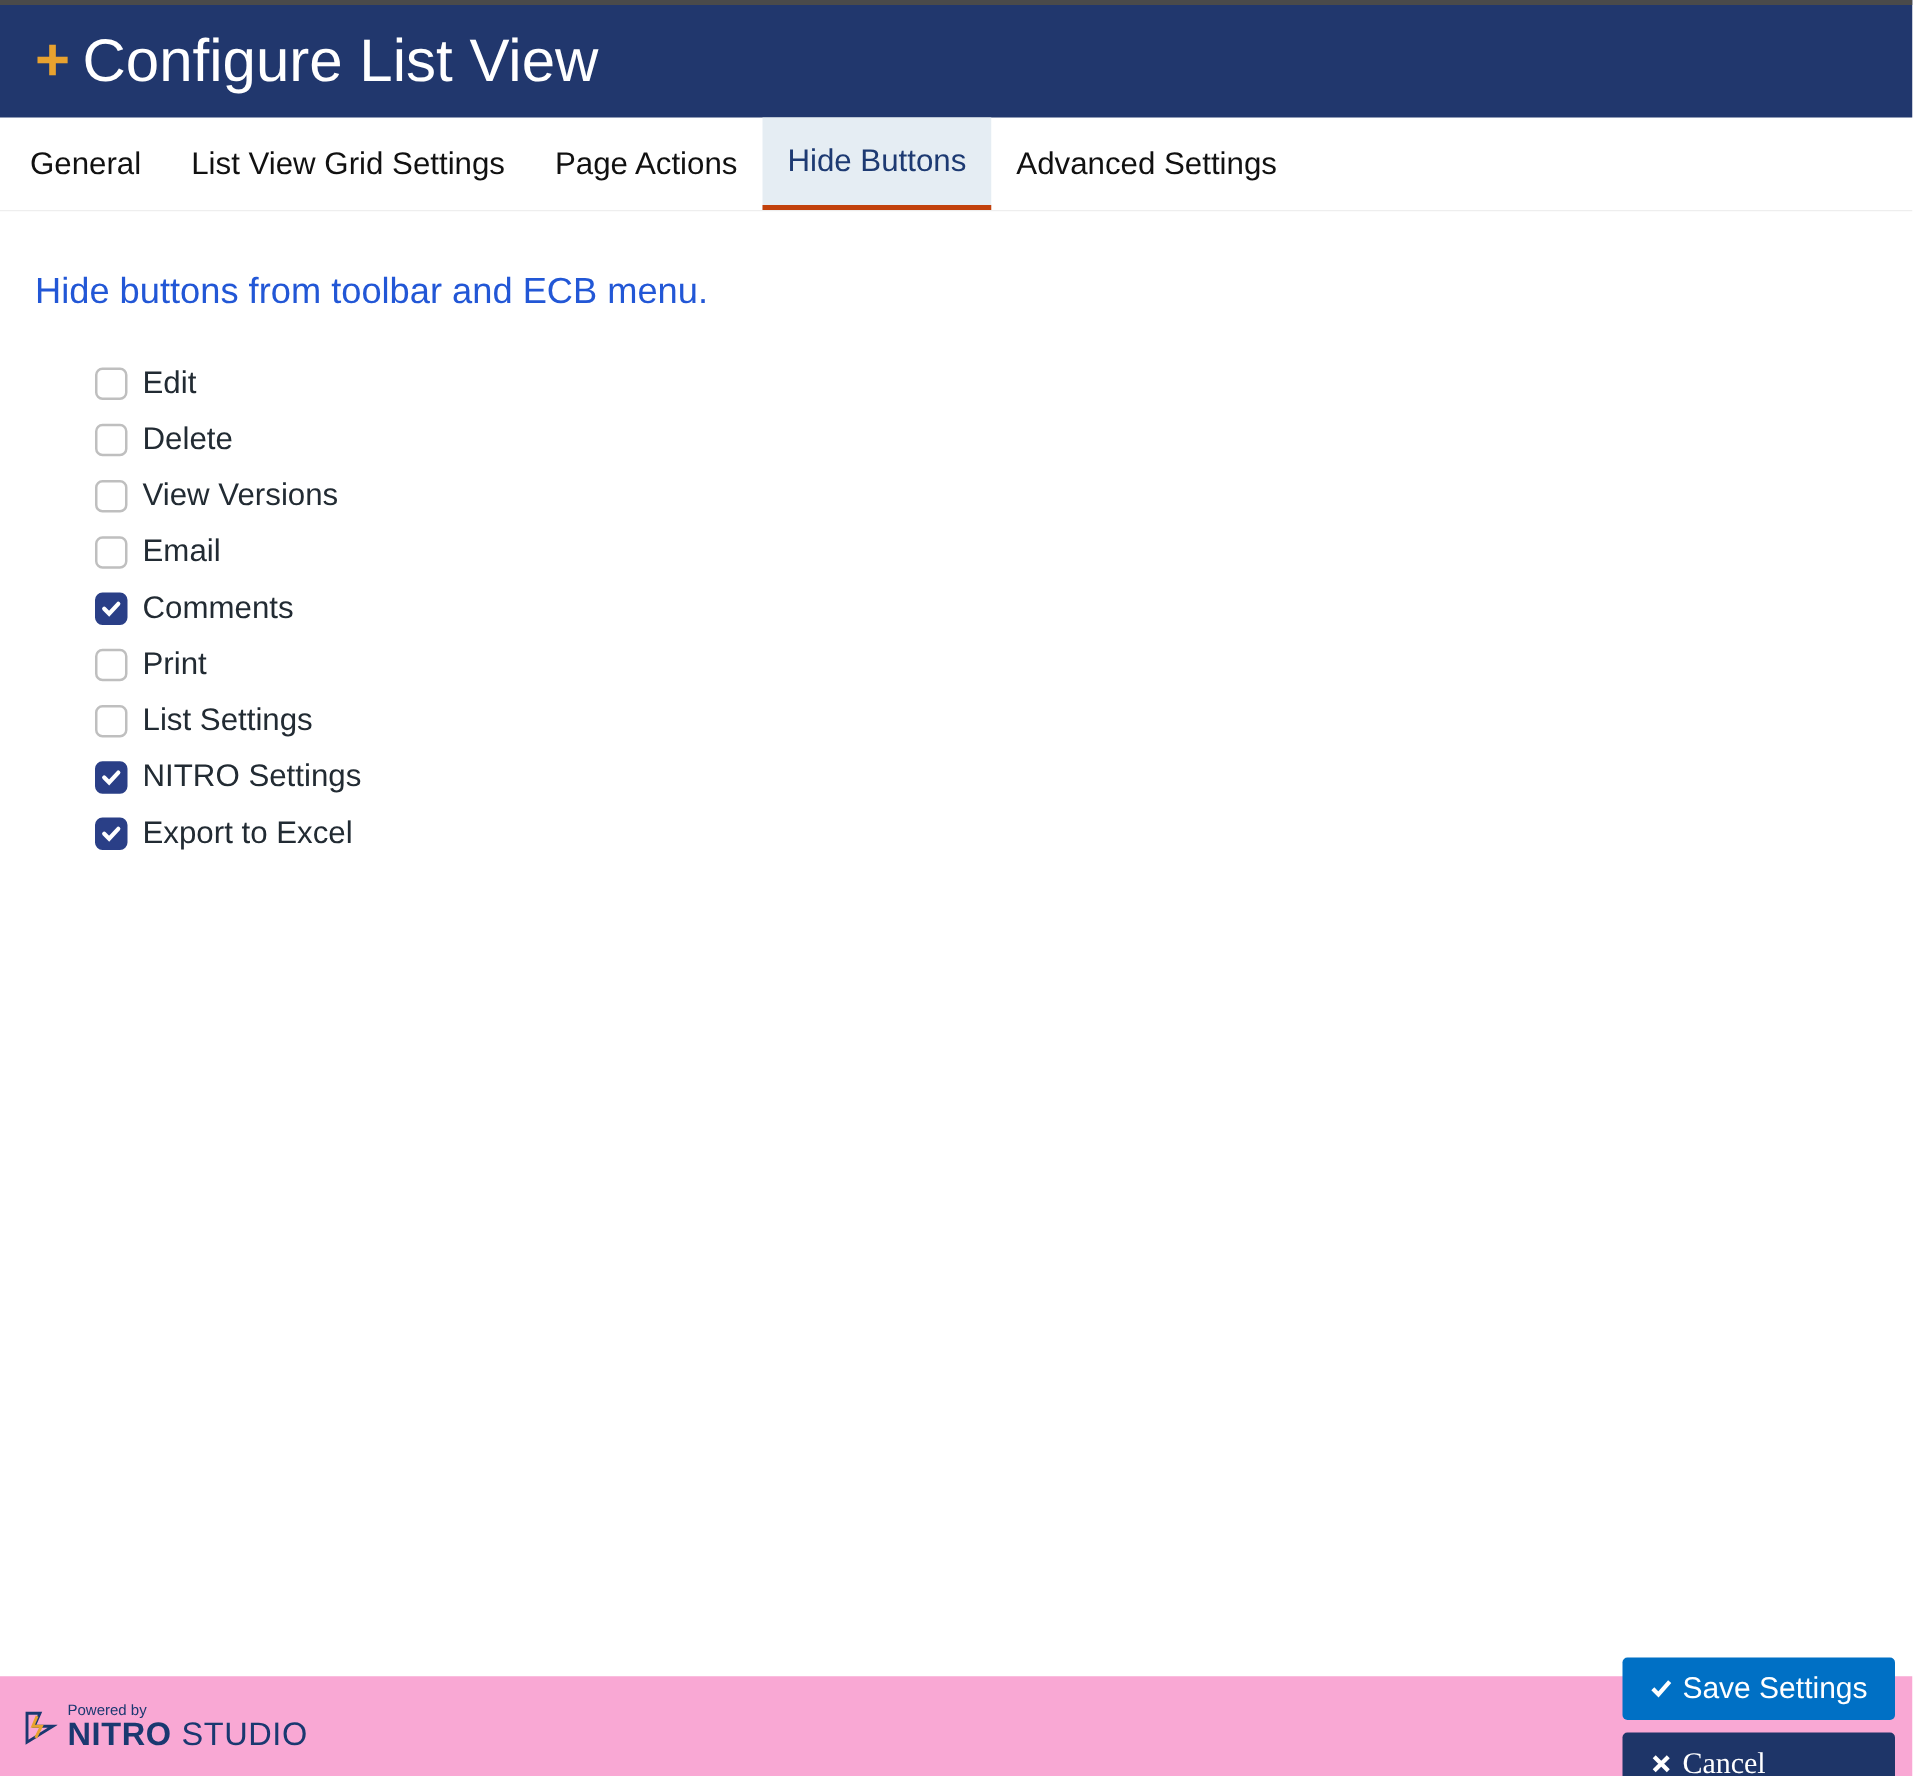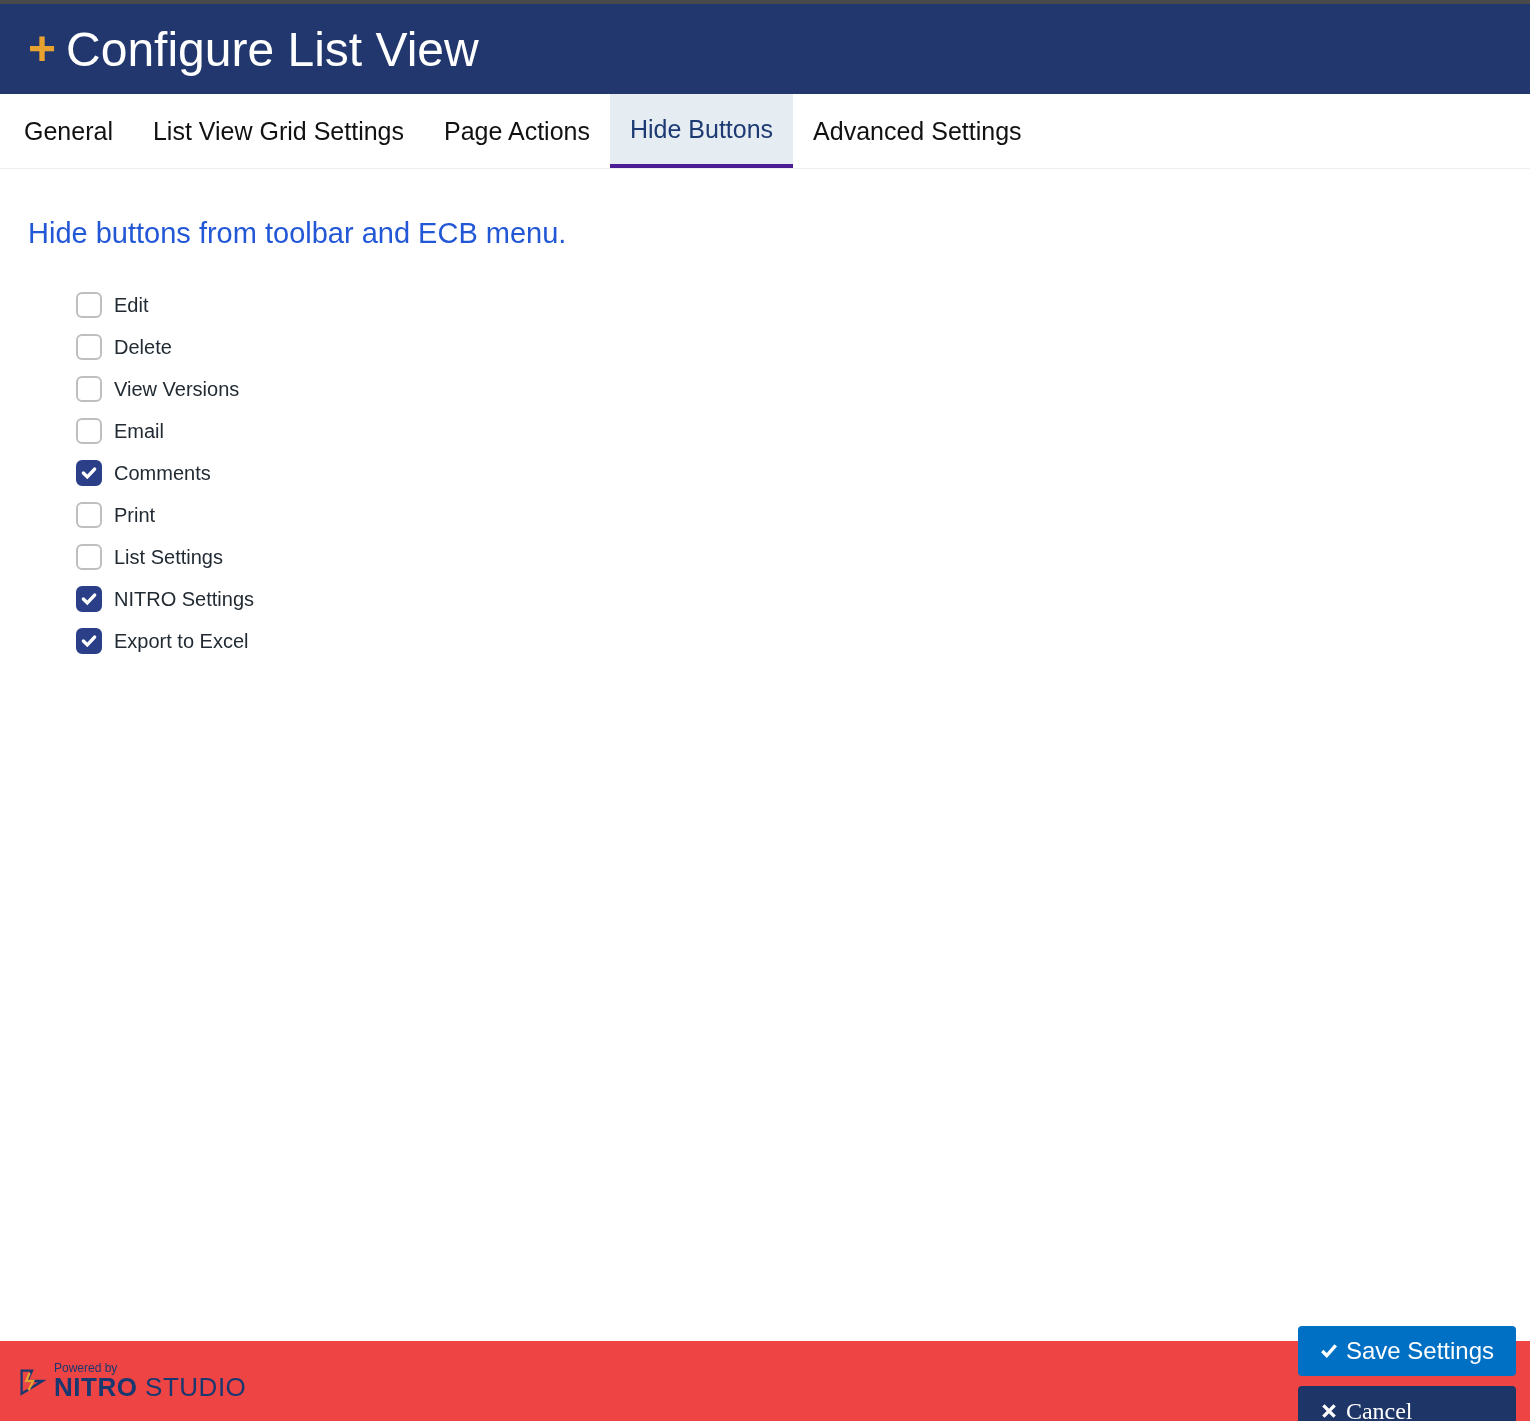--- a/index.html
+++ b/index.html
@@ -48,21 +48,21 @@
   .tab {
     display: flex;
     align-items: center;
     padding: 0 20px;
     font-size: 25px;
     cursor: pointer;
     color: #111;
   }
   .tab.active {
     background: #e5edf3;
-    border-bottom: 4px solid #4c1d95;
+    border-bottom: 4px solid #c2410c;
     color: #1d3a72;
   }
 
   
   .content {
     flex: 1;
     padding: 48px 28px 0 28px;
   }
   .section-heading {
     color: #2257d6;
@@ -92,27 +92,27 @@
     flex-shrink: 0;
     cursor: pointer;
   }
   .checkbox.checked {
     background: #2a3f87;
     border-color: #2a3f87;
   }
   .checkbox.checked svg { display: block; }
   .checkbox svg { display: none; width: 18px; height: 18px; }
   .check-label {
-    font-size: 20px;
+    font-size: 25px;
     color: #222b33;
   }
 
   
   .footer {
-    background: #ef4444;
+    background: #f9a8d4;
     height: 80px;
     display: flex;
     align-items: center;
     justify-content: space-between;
     padding: 0 14px 0 18px;
   }
   .logo-wrap { display: flex; align-items: center; gap: 8px; }
   .logo-mark { width: 28px; height: 30px; }
   .logo-text { line-height: 1; }
   .logo-small { font-size: 12px; color: #1a3870; }

